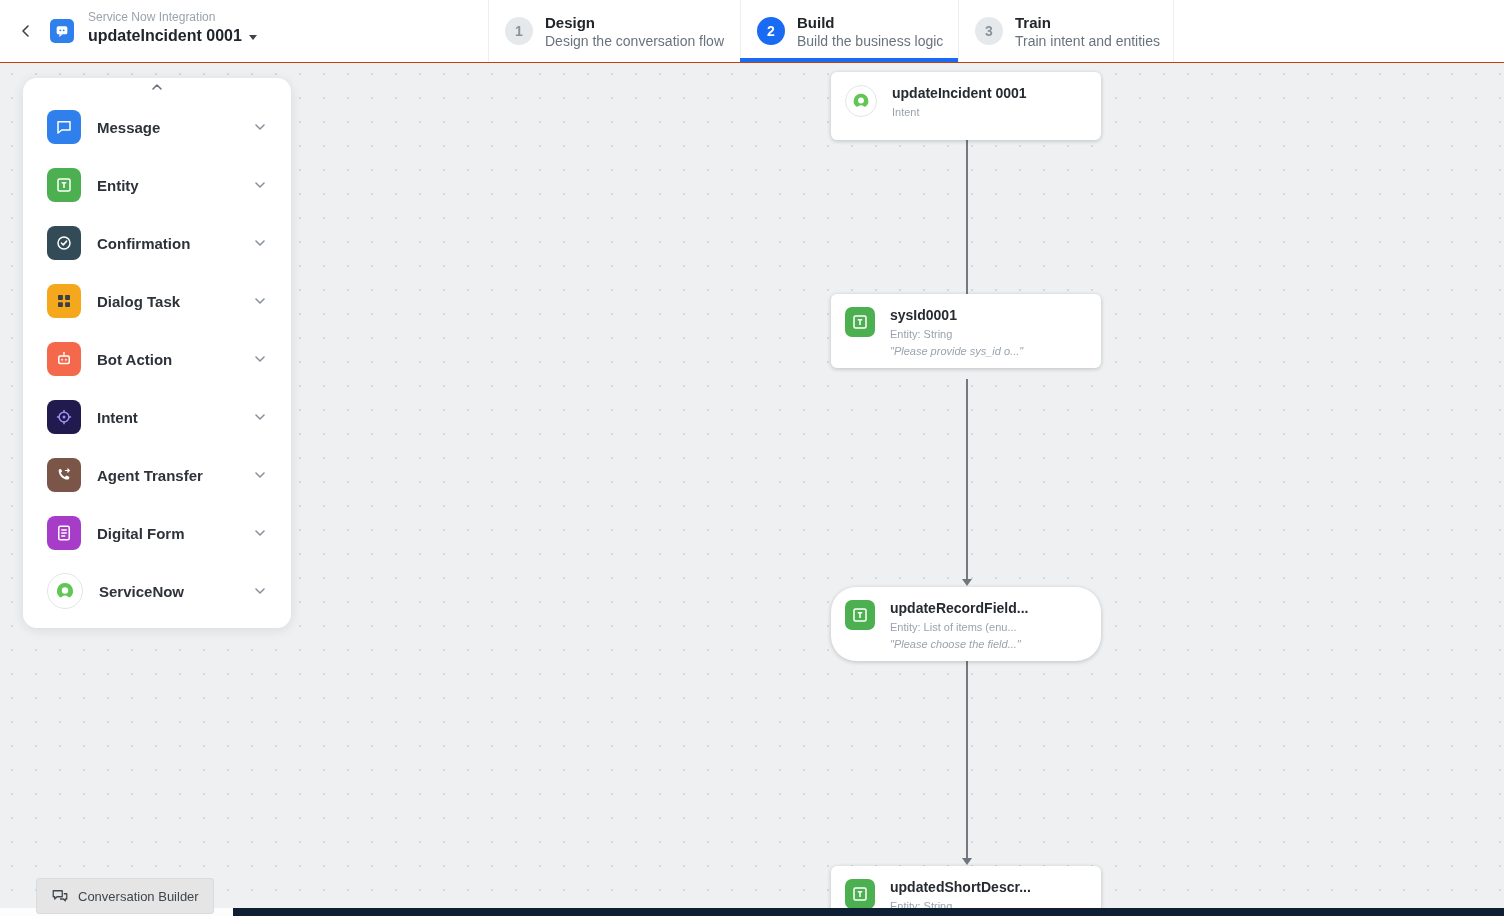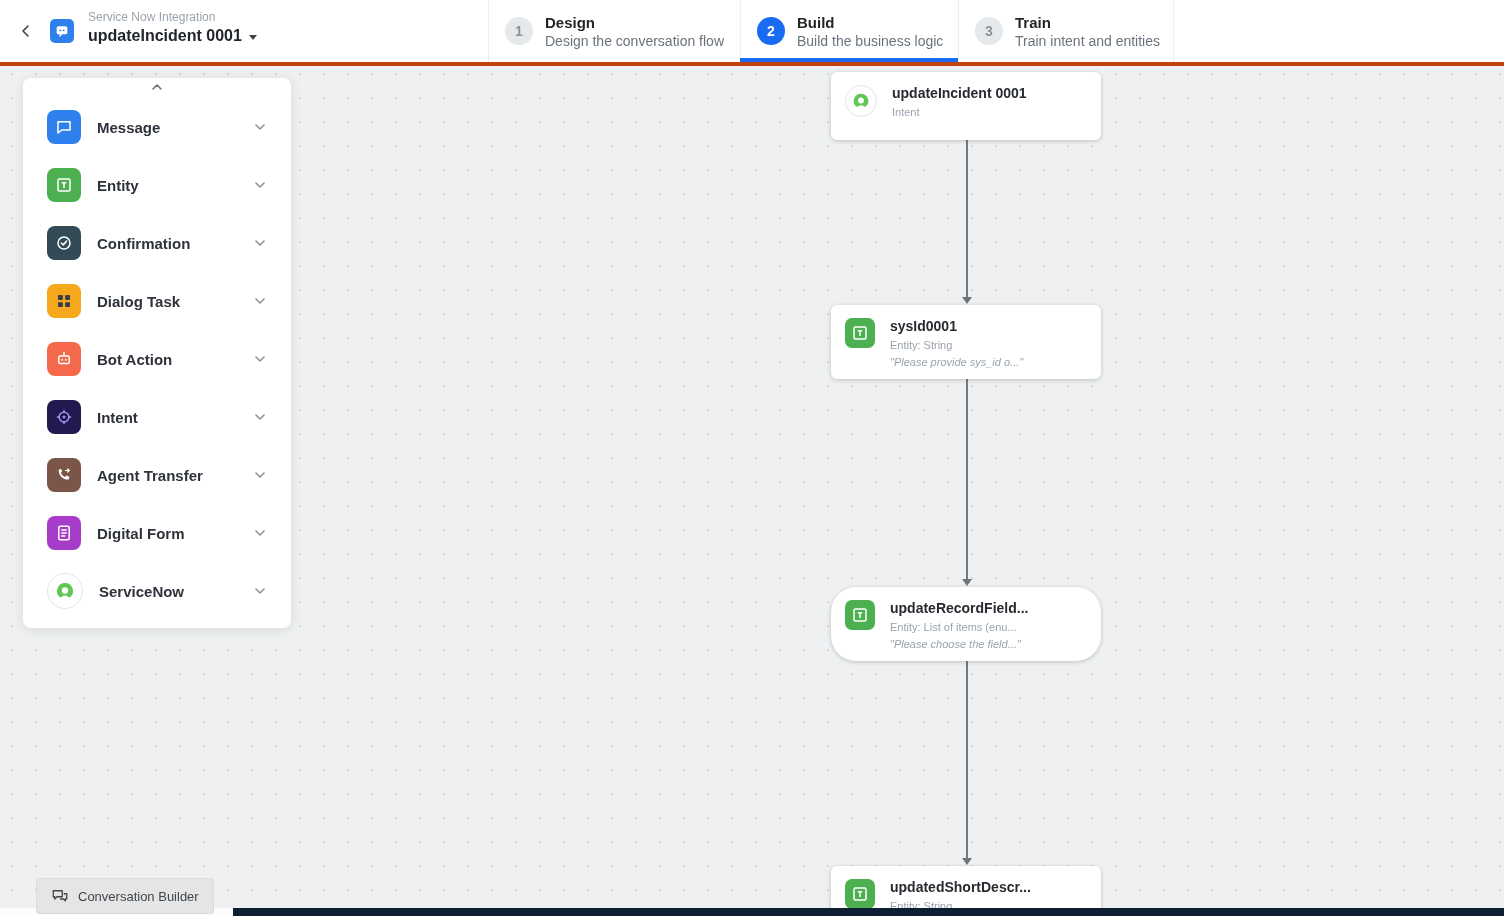--- a/index.html
+++ b/index.html
@@ -11,41 +11,41 @@
   
   .canvas{
     position:absolute;top:62px;left:0;right:0;bottom:0;
     background:#eef0f1;
     background-image:radial-gradient(#d5d7da 1.1px,transparent 1.1px);
     background-size:24px 24px;
   }
   
   .header{
     position:absolute;top:0;left:0;right:0;height:62px;background:#fff;
-    border-bottom:4px solid #c2410c;z-index:30;
+    border-bottom:1px solid #c2410c;z-index:30;
   }
   .back-btn{position:absolute;left:16px;top:21px;width:20px;height:20px;cursor:pointer;display:flex;align-items:center;justify-content:center;}
   .app-icon{position:absolute;left:50px;top:19px;width:24px;height:24px;border-radius:5px;background:#2f80ed;display:flex;align-items:center;justify-content:center;}
   .title-block{position:absolute;left:88px;top:10px;}
   .app-subtitle{font-size:12px;color:#9aa3ad;line-height:15px;}
   .app-title{font-size:16px;font-weight:700;color:#22262c;line-height:22px;display:flex;align-items:center;gap:7px;cursor:pointer;}
   .caret-down{width:0;height:0;border-left:4px solid transparent;border-right:4px solid transparent;border-top:5px solid #3c434a;display:inline-block;margin-top:2px;}
   .step{position:absolute;top:0;height:62px;display:flex;align-items:center;gap:12px;padding-left:16px;box-sizing:border-box;border-left:1px solid #eceef0;cursor:pointer;background:#fff;}
   #step1{left:488px;width:252px;}
   #step2{left:740px;width:218px;}
   #step3{left:958px;width:216px;border-right:1px solid #eceef0;}
   .step-circle{width:28px;height:28px;border-radius:50%;background:#e6e9ec;color:#8a939c;font-size:14px;font-weight:700;display:flex;align-items:center;justify-content:center;flex:none;}
   .step-circle.active{background:#1a6bf3;color:#fff;}
   .step-label{font-size:15px;font-weight:700;color:#22262b;line-height:19px;}
   .step-sublabel{font-size:14px;color:#6a737d;line-height:17px;margin-top:1px;}
   .step-underline{position:absolute;left:740px;top:58px;width:218px;height:4px;background:#1a6bf3;z-index:31;}
   
   .palette{
     position:absolute;left:23px;top:78px;width:268px;height:550px;background:#fff;
-    border-radius:8px;box-shadow:0 2px 12px rgba(30,40,60,.10);z-index:20;
+    border-radius:14px;box-shadow:0 2px 12px rgba(30,40,60,.10);z-index:20;
   }
   .collapse-btn{position:absolute;top:0px;left:50%;transform:translateX(-50%);width:26px;height:18px;display:flex;align-items:center;justify-content:center;cursor:pointer;}
   .prows{padding-top:20px;}
   .prow{height:58px;display:flex;align-items:center;padding:0 24px;cursor:pointer;}
   .picon{width:34px;height:34px;border-radius:8px;display:flex;align-items:center;justify-content:center;flex:none;}
   .plabel{flex:1;margin-left:16px;font-size:15px;font-weight:700;color:#2e323a;}
   .chev-down{width:14px;height:14px;display:flex;align-items:center;justify-content:center;cursor:pointer;}
   .c-message{background:#2f80ed;}
   .c-entity{background:#4caf50;}
   .c-confirmation{background:#334a57;}
@@ -97,21 +97,21 @@
           <path d="M12 4a8 8 0 0 0-5.6 13.7c.6.6 1.5.7 2.2.2a5.4 5.4 0 0 1 6.8 0c.7.5 1.6.4 2.2-.2A8 8 0 0 0 12 4z" fill="#62c655"></path>
           <circle cx="12" cy="11.5" r="3.2" fill="#fff"></circle>
         </svg>
     </span>
     <div class="ntext">
       <div class="ntitle">updateIncident 0001</div>
       <div class="nsub">Intent</div>
     </div>
   </div>
 
-  <div class="node" style="top:243px;height:74px;">
+  <div class="node" style="top:232px;height:74px;">
     <span class="nicon entity">
       <svg width="18" height="18" viewBox="0 0 24 24">
           <rect x="4" y="4" width="16" height="16" rx="2" fill="none" stroke="#fff" stroke-width="2"></rect>
           <path d="M9 9h6M12 9v7" stroke="#fff" stroke-width="2" fill="none"></path>
         </svg>
     </span>
     <div class="ntext">
       <div class="ntitle">sysId0001</div>
       <div class="nsub">Entity: String</div>
       <div class="nquote">"Please provide sys_id o..."</div>

